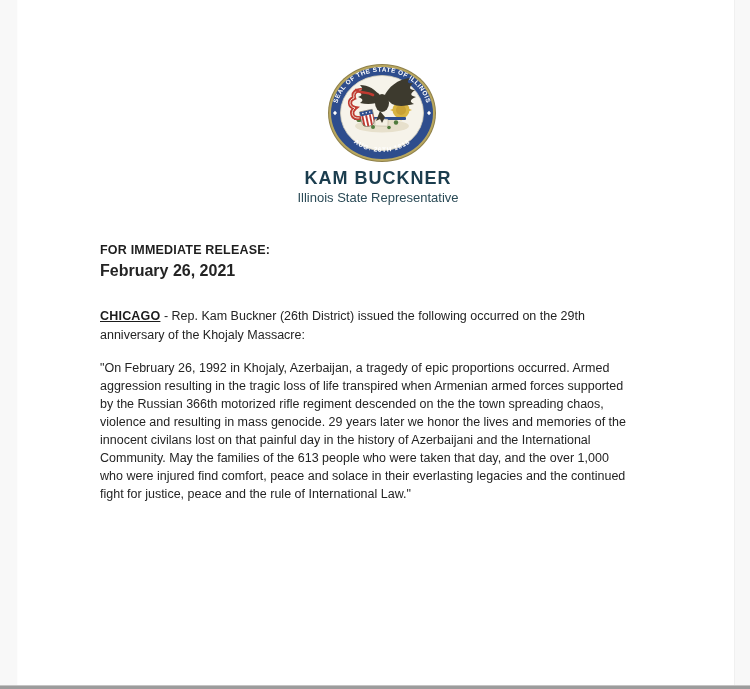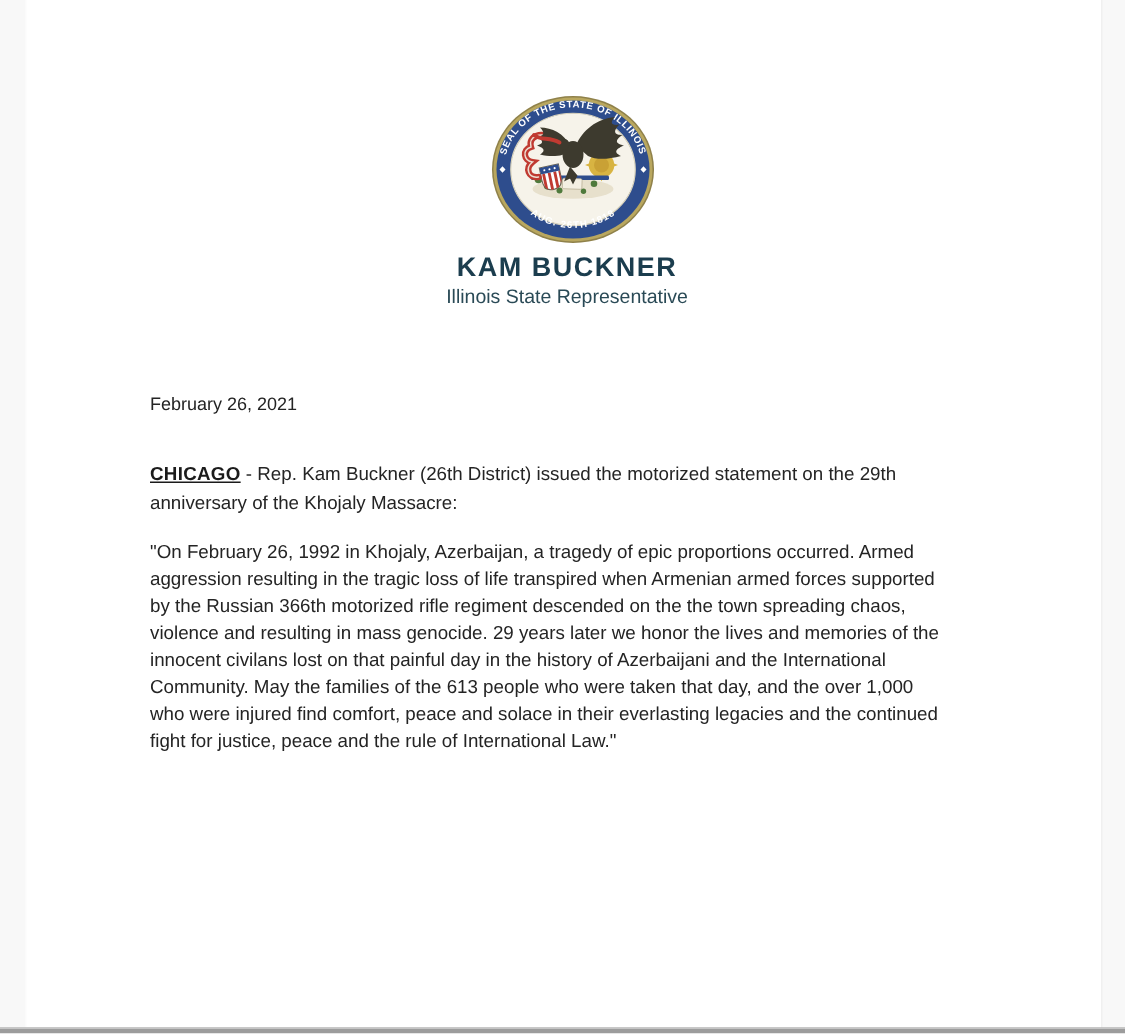--- a/index.html
+++ b/index.html
@@ -35,21 +35,21 @@
     position:absolute;left:0;top:190px;width:756px;
     text-align:center;
     font-size:13px;color:#2a4a56;
   }
   .release-label{
     position:absolute;left:100px;top:243px;
     font-size:12.5px;font-weight:bold;color:#1e1e1e;letter-spacing:0.2px;
   }
   .release-date{
     position:absolute;left:100px;top:262px;
-    font-size:12px;color:#242424;
+    font-size:16px;color:#242424;font-weight:bold;
   }
   .para{
     position:absolute;left:100px;width:625px;
     font-size:12.5px;line-height:18.5px;color:#242424;
     white-space:pre-line;
     margin:0;
   }
   .para b{letter-spacing:0.2px;color:#1b1b1b;text-decoration:underline;}
   .para.intro{top:307px;}
   .para.quote{top:359px;line-height:18px;}
@@ -126,23 +126,24 @@
       <circle cx="50" cy="33" r="3.5"></circle>
       <path d="M47.5 32 L44 33.5 L47.5 35 Z"></path>
       <path d="M54 48 L50 58 L54 56 L56 60 L59 54 Z"></path>
     </g>
     <path d="M47 32 C40 28 35 31 30 27" stroke="#c03a31" stroke-width="2.6" fill="none" stroke-linecap="round"></path>
   </svg>
 
   <div class="rep-name">KAM BUCKNER</div>
   <div class="rep-title">Illinois State Representative</div>
 
+  <div class="release-label">FOR IMMEDIATE RELEASE:</div>
   <div class="release-date">February 26, 2021</div>
 
-  <p class="para intro"><b>CHICAGO</b><span> - Rep. Kam Buckner (26th District) issued the motorized statement on the 29th
+  <p class="para intro"><b>CHICAGO</b><span> - Rep. Kam Buckner (26th District) issued the following occurred on the 29th
 anniversary of the Khojaly Massacre:</span></p>
 
   <p class="para quote">"On February 26, 1992 in Khojaly, Azerbaijan, a tragedy of epic proportions occurred. Armed
 aggression resulting in the tragic loss of life transpired when Armenian armed forces supported
 by the Russian 366th motorized rifle regiment descended on the the town spreading chaos,
 violence and resulting in mass genocide. 29 years later we honor the lives and memories of the
 innocent civilans lost on that painful day in the history of Azerbaijani and the International
 Community. May the families of the 613 people who were taken that day, and the over 1,000
 who were injured find comfort, peace and solace in their everlasting legacies and the continued
 fight for justice, peace and the rule of International Law."</p>

